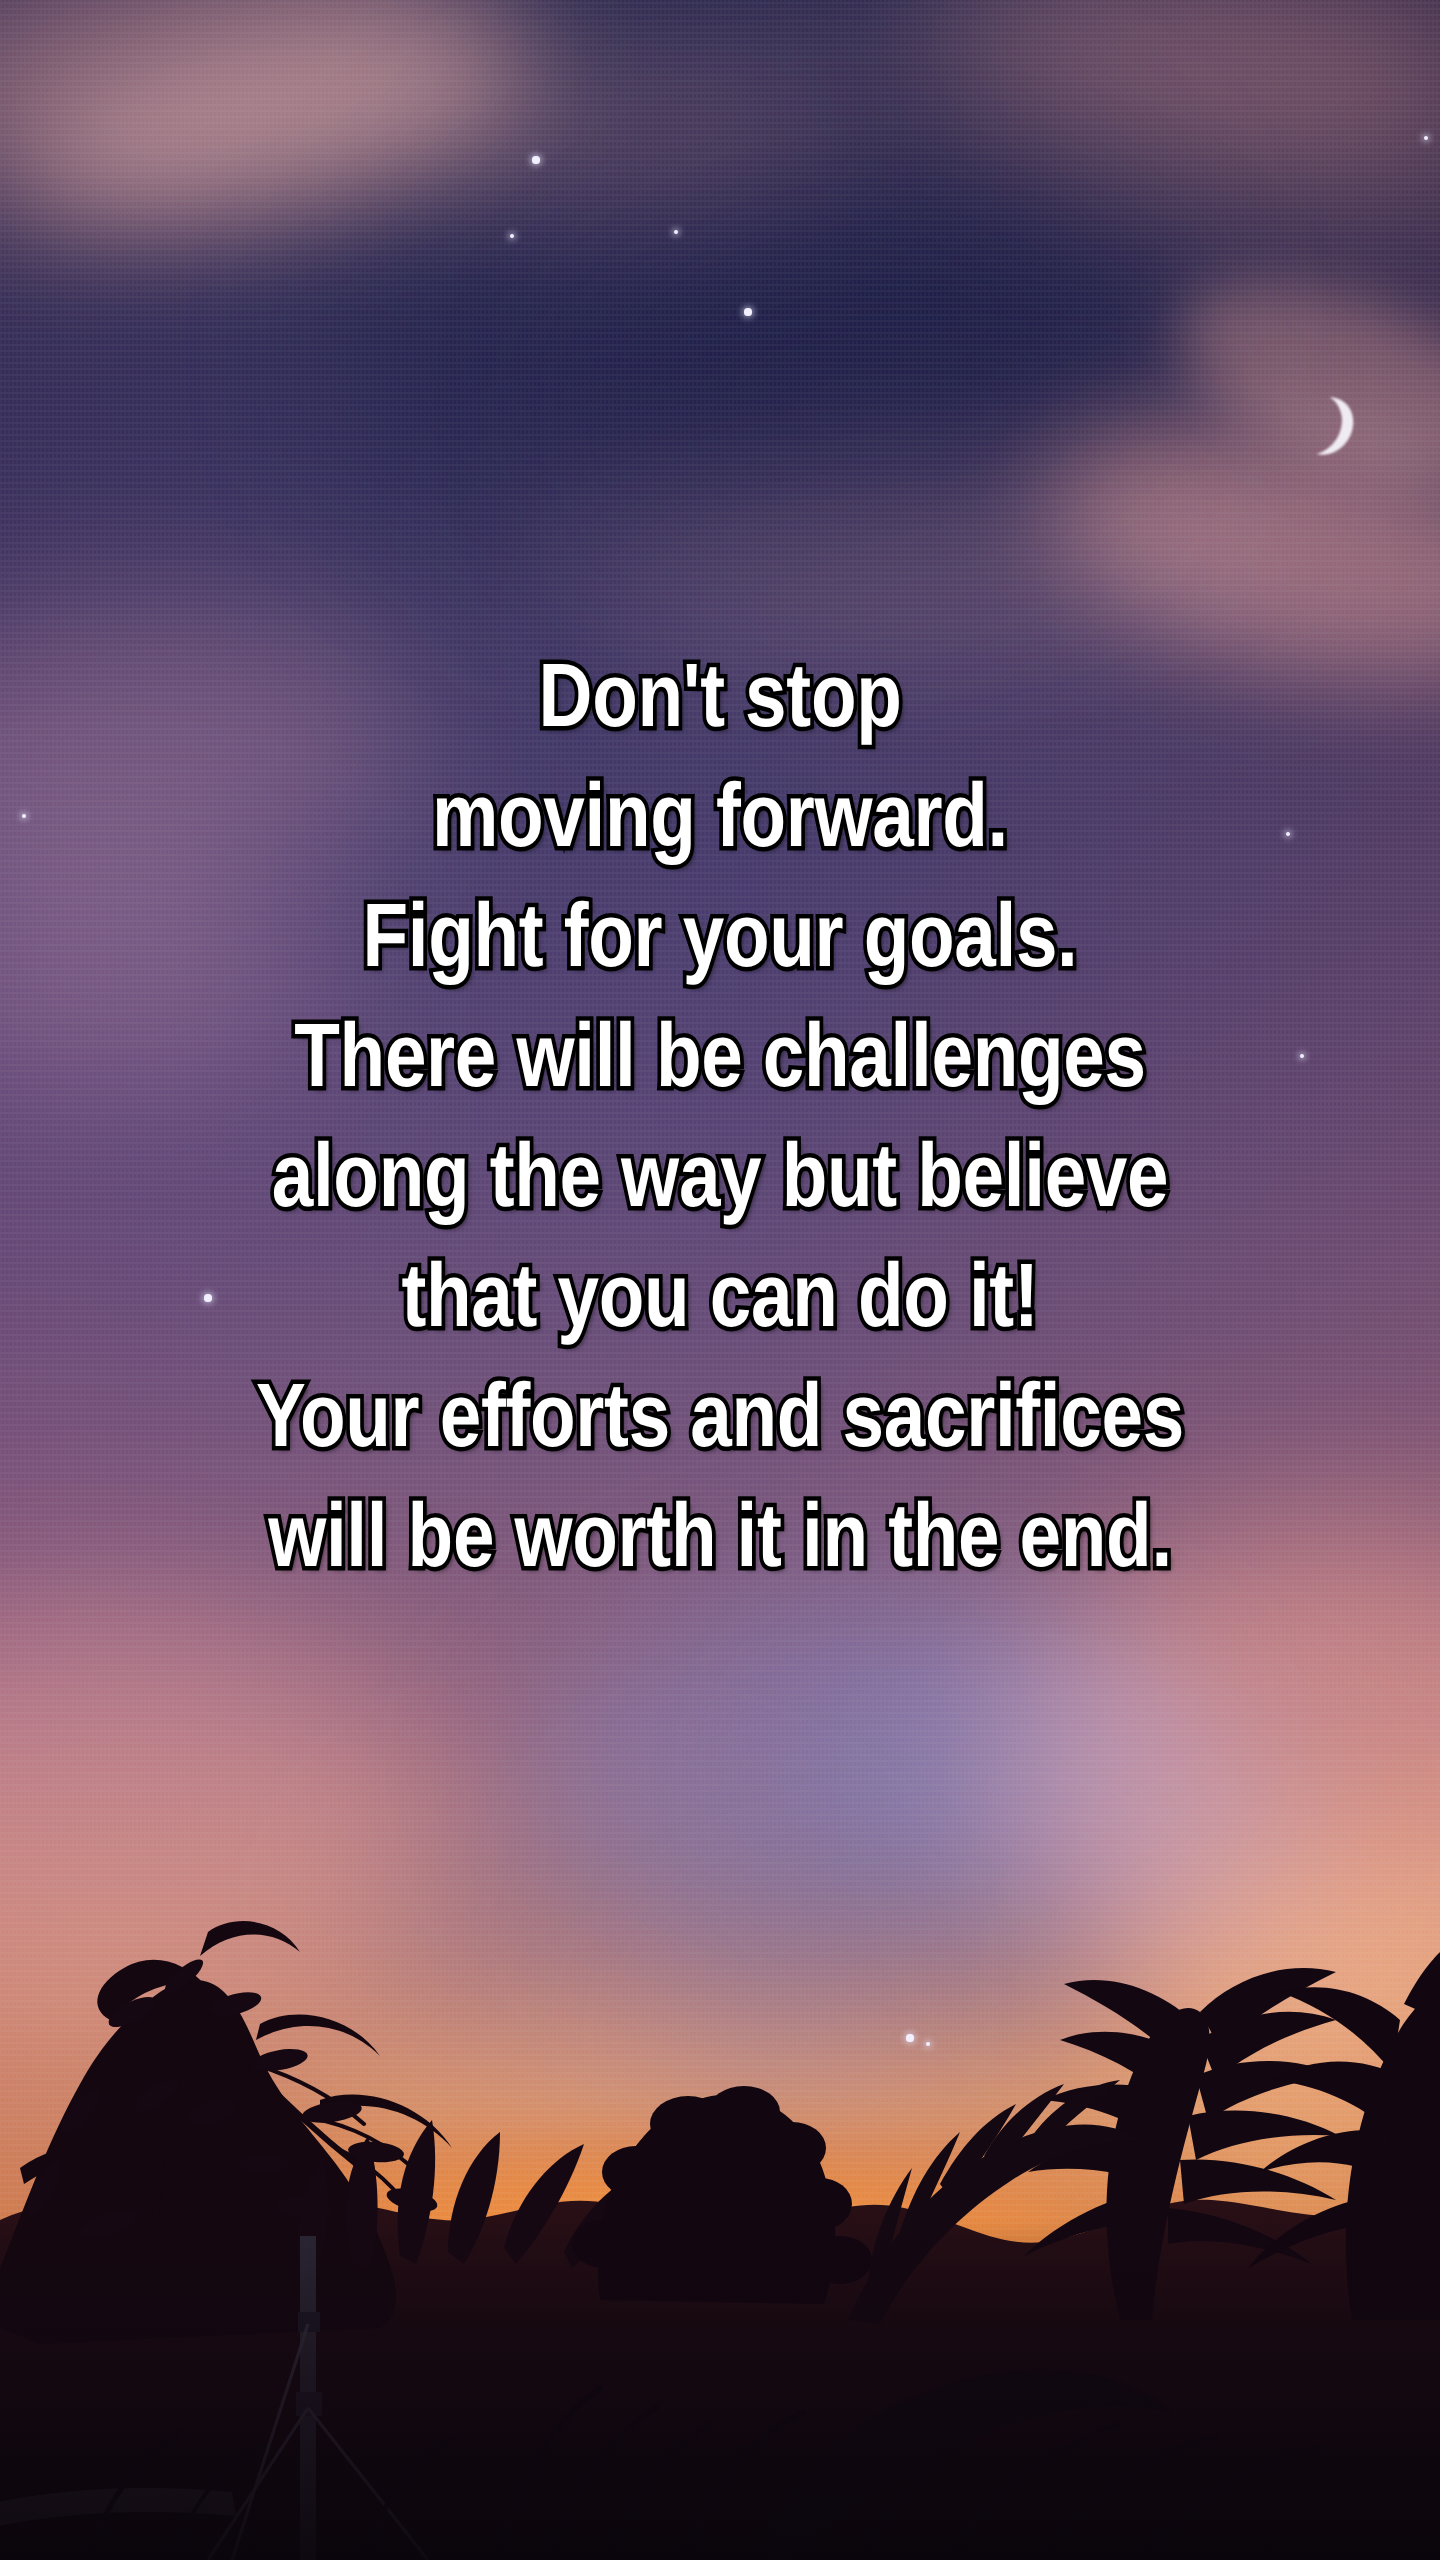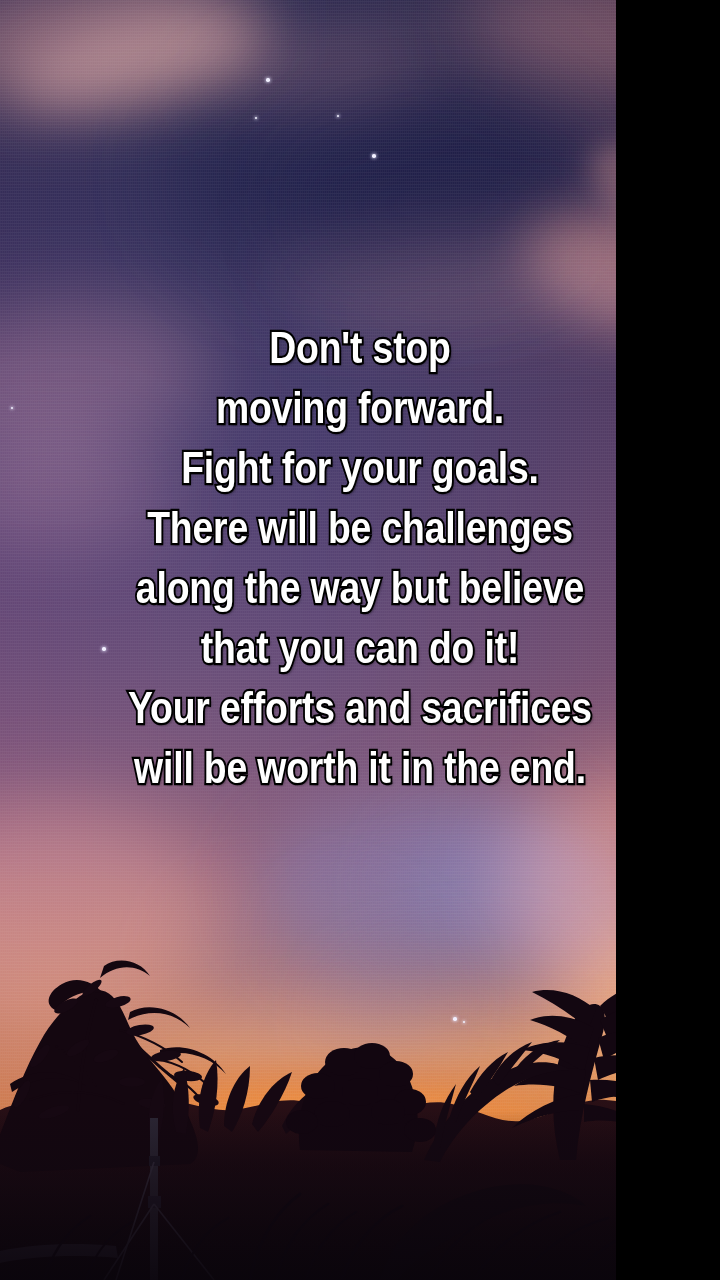--- a/index.html
+++ b/index.html
@@ -6,21 +6,21 @@
     margin: 0;
     padding: 0;
     background: #000;
   }
   body {
     font-family: "Liberation Sans", sans-serif;
   }
 
   #poster {
     position: relative;
-    width: 616px;
+    width: 720px;
     height: 1280px;
     overflow: hidden;
     background: #0c4a6e;
   }
 
   
   .sky-base {
     position: absolute;
     inset: 0;
     background: linear-gradient(

